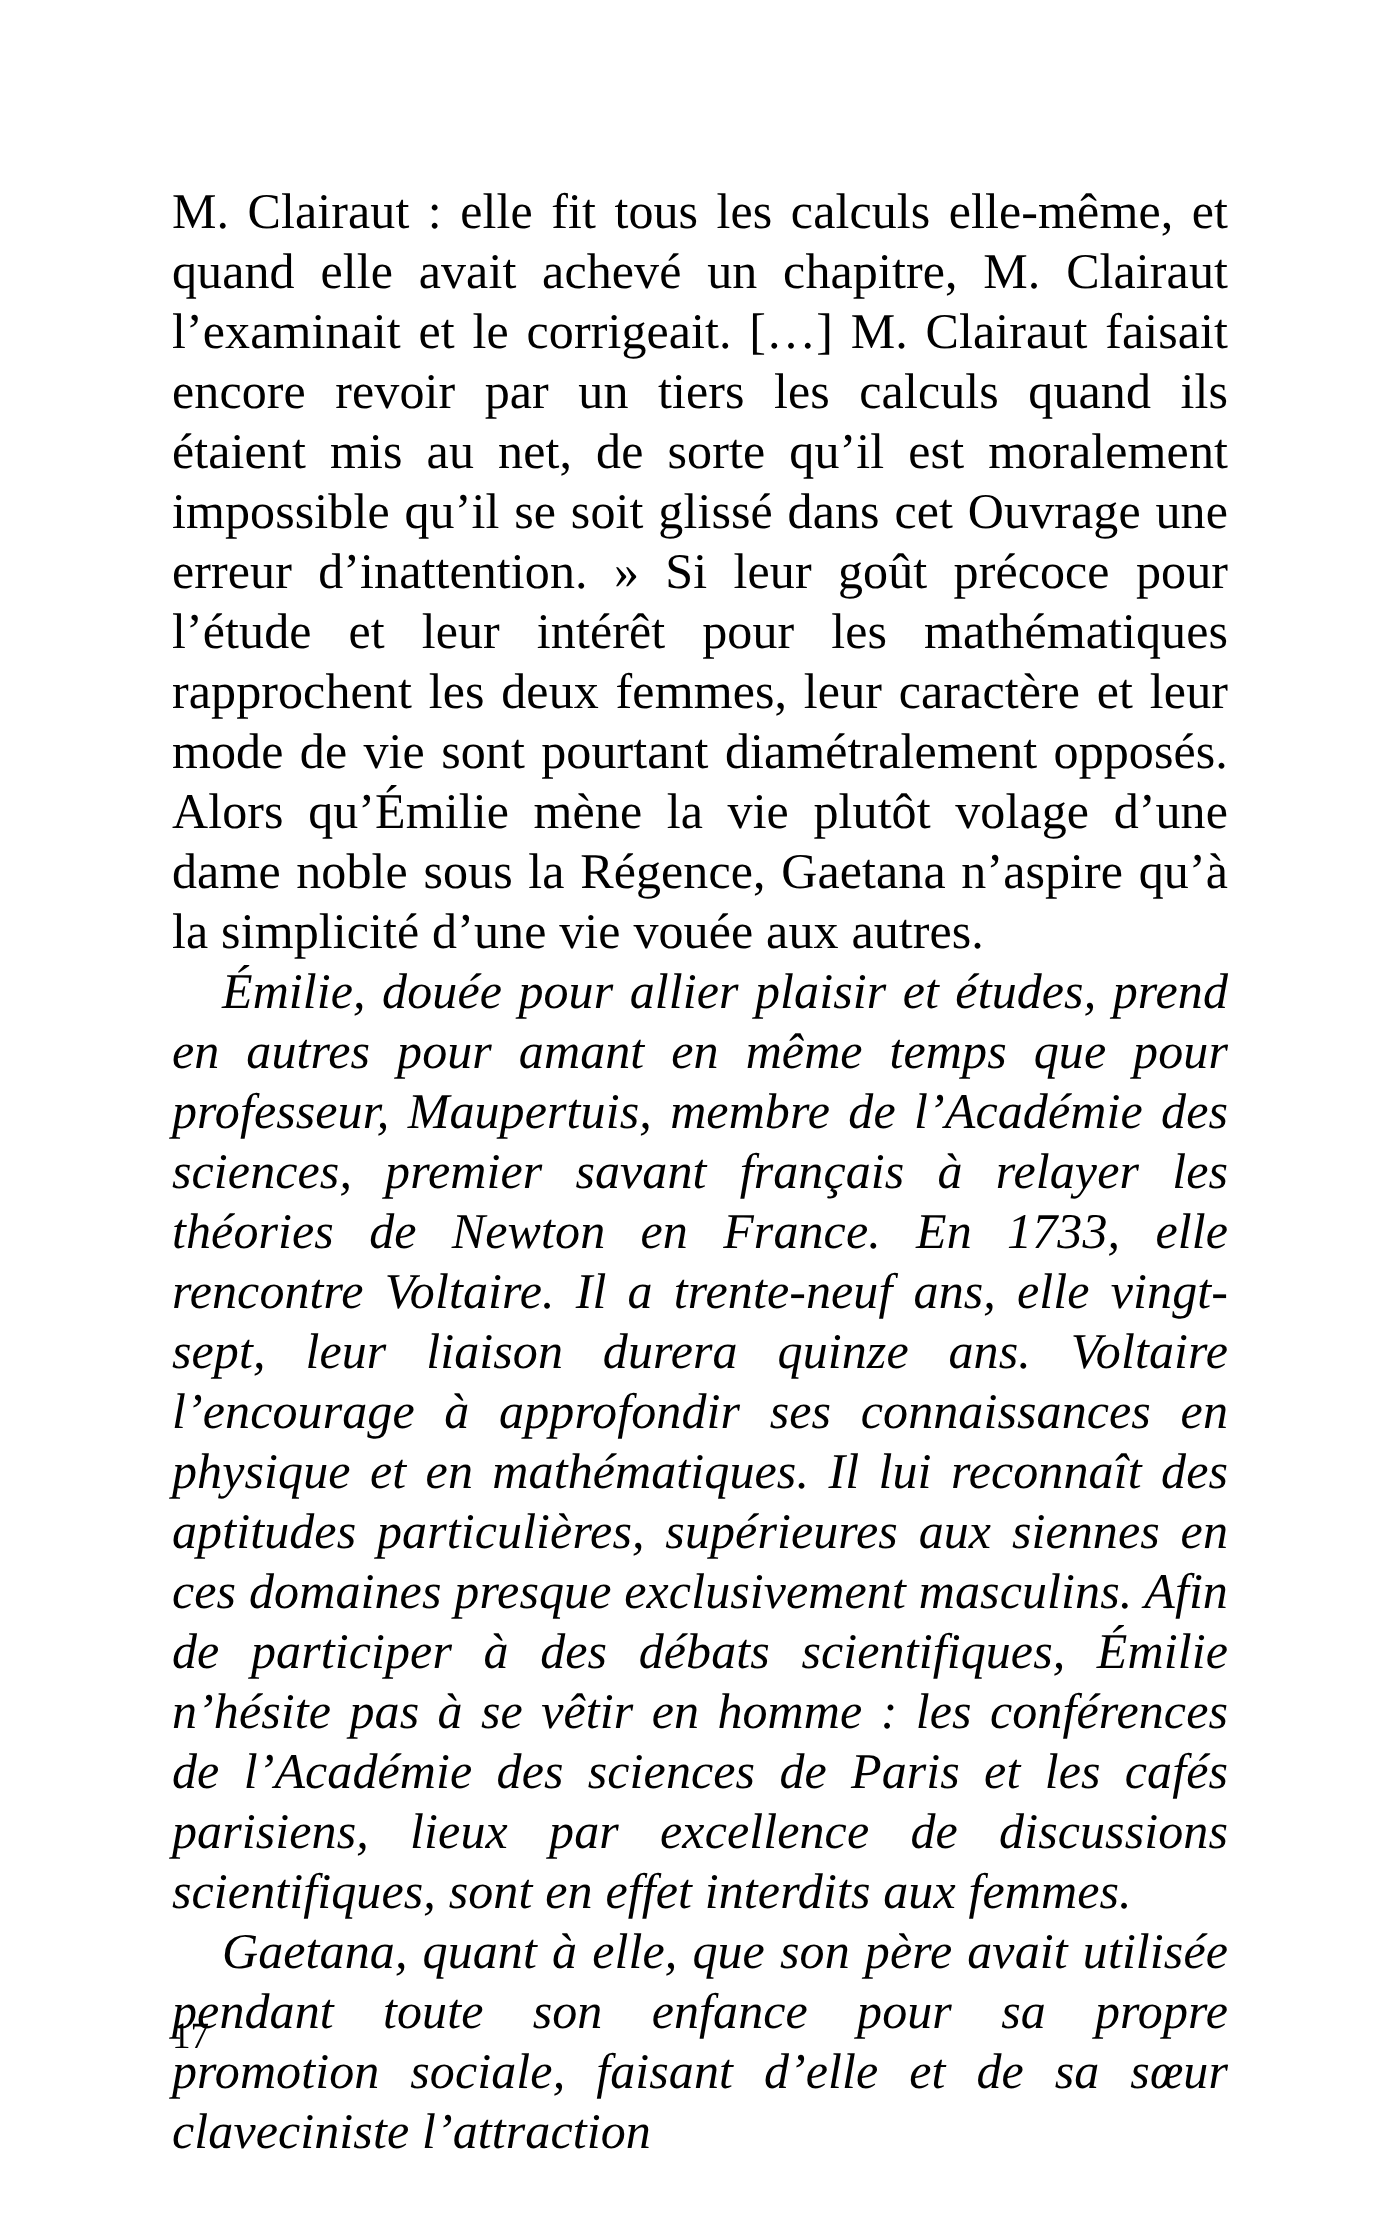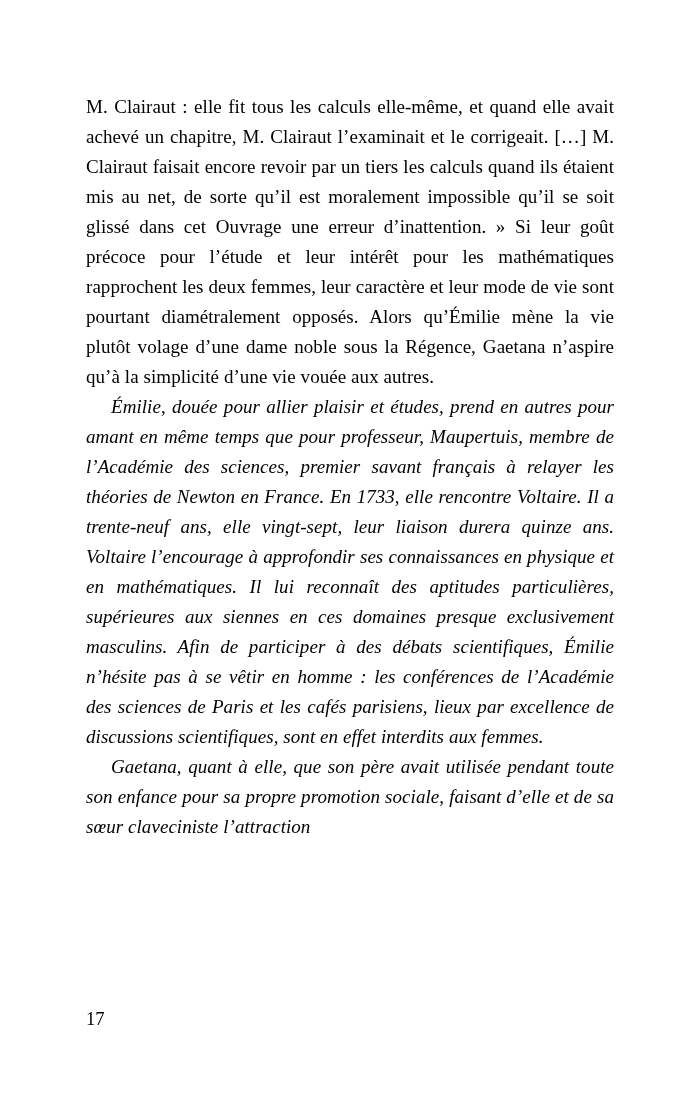--- a/index.html
+++ b/index.html
@@ -21,21 +21,21 @@
   .text-block {
     position: absolute;
     left: 86px;
     top: 92px;
     width: 528px;
   }
   .para {
     margin: 0;
     text-align: justify;
     text-justify: inter-word;
-    font-size: 19px;
+    font-size: 25px;
     line-height: 30px;
     letter-spacing: 0.05px;
     word-spacing: 0.1px;
     hyphens: none;
     -webkit-hyphens: none;
   }
   .para + .para {
     margin-top: 0;
     font-style: italic;
   }

